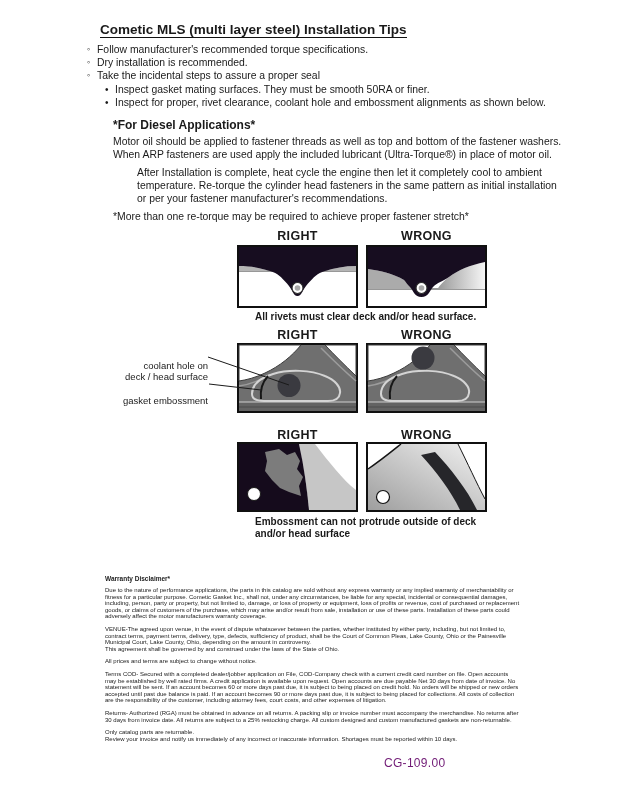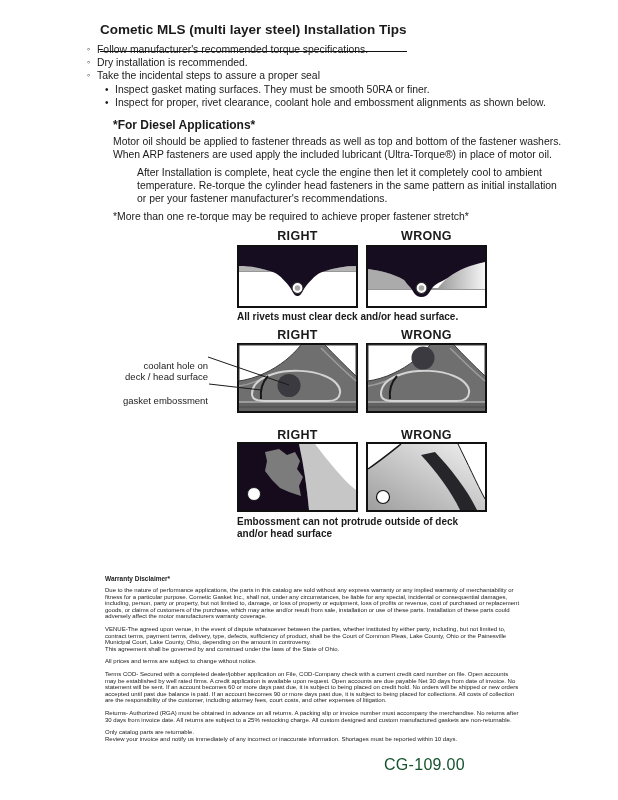--- a/index.html
+++ b/index.html
@@ -2,39 +2,39 @@
 <html><head>
 <meta charset="utf-8">
 <style>
   html,body{margin:0;padding:0;background:#ffffff;}
   .page{
     position:relative;width:618px;height:800px;background:#ffffff;overflow:hidden;
     font-family:"Liberation Sans",sans-serif;color:#1a1a1a;
   }
   .title{
     position:absolute;left:100px;top:22px;font-size:13.5px;font-weight:700;
-    border-bottom:1.5px solid #111;padding-bottom:14px;white-space:nowrap;
+    border-bottom:1.5px solid #111;padding-bottom:0;white-space:nowrap;
   }
   .tips{position:absolute;left:87px;top:43px;width:470px;font-size:10.4px;line-height:13.2px;}
   .tip,.subtip{position:relative;padding-left:10px;}
   .subtip{margin-left:18px;}
   .tip::before{content:"\25E6";position:absolute;left:0;top:0;font-size:9px;}
   .subtip::before{content:"\2022";position:absolute;left:0;top:0;font-size:10px;}
   .diesel-h{position:absolute;left:113px;top:118px;font-size:12px;font-weight:700;}
   .dp{position:absolute;left:113px;width:450px;font-size:10.4px;line-height:13.2px;white-space:pre-line;}
   .dp1{top:135px;} .dp2{top:166px;margin-left:24px;} .dp3{top:210px;}
   .rw{position:absolute;width:121px;text-align:center;font-size:12.5px;font-weight:700;letter-spacing:.3px;}
   .panel{position:absolute;}
-  .cap{position:absolute;font-size:10px;font-weight:700;line-height:12px;white-space:pre-line;}
+  .cap{position:absolute;font-size:10px;font-weight:700;line-height:12px;white-space:pre-line;margin-left:18px;}
   .side-label{position:absolute;left:98px;width:110px;text-align:right;font-size:9.5px;line-height:11px;white-space:pre-line;margin-top:18px;}
   .leaders{position:absolute;left:100px;top:340px;z-index:5;pointer-events:none;}
   .legal{position:absolute;left:105px;top:575px;width:416px;color:#222;}
   .legal h3{margin:0 0 5px 0;font-size:6.5px;font-weight:700;}
   .legal p{margin:0 0 6px 0;font-size:6px;line-height:6.6px;white-space:pre-line;}
-  .docnum{position:absolute;left:384px;top:756px;font-size:16px;letter-spacing:.3px;color:#14532d;}
+  .docnum{position:absolute;left:384px;top:756px;font-size:12px;letter-spacing:.3px;color:#701a75;}
 </style>
 </head>
 <body>
 
 <div class="page">
 
   <div class="title">Cometic MLS (multi layer steel) Installation Tips</div>
 
   <div class="tips">
     <div class="tip">Follow manufacturer's recommended torque specifications.</div>

